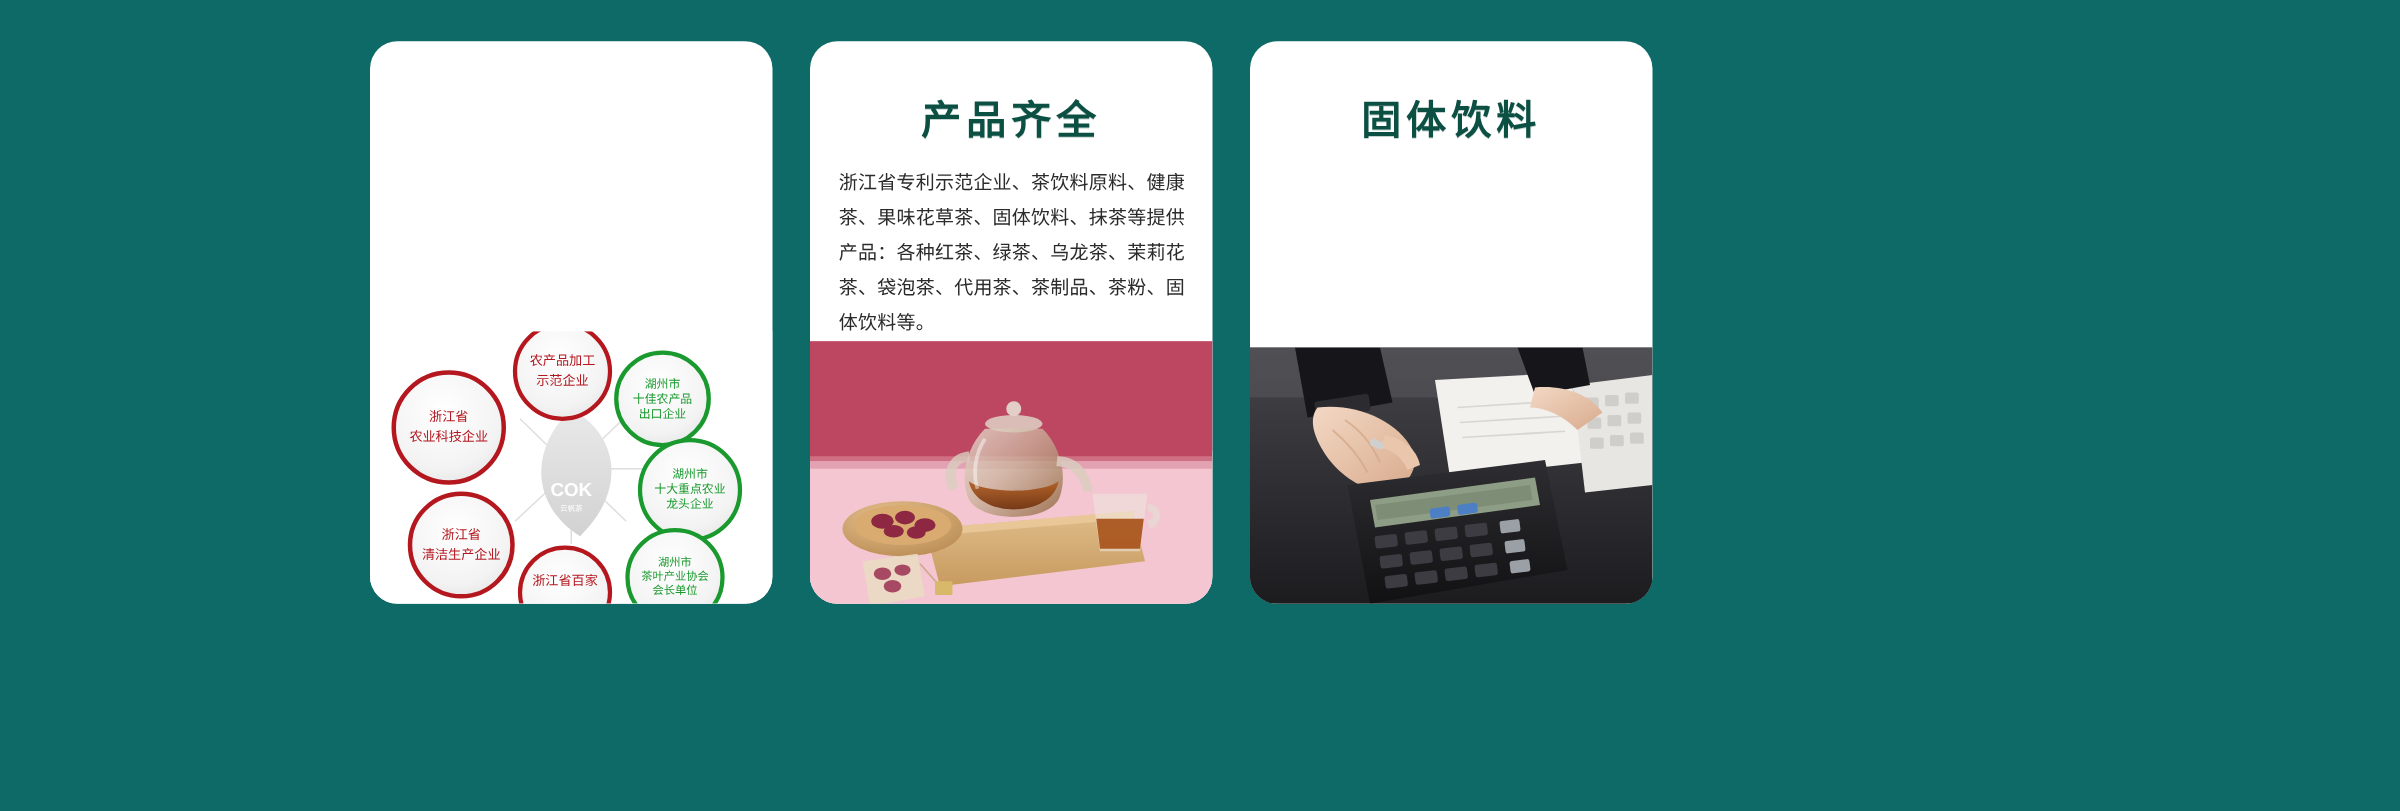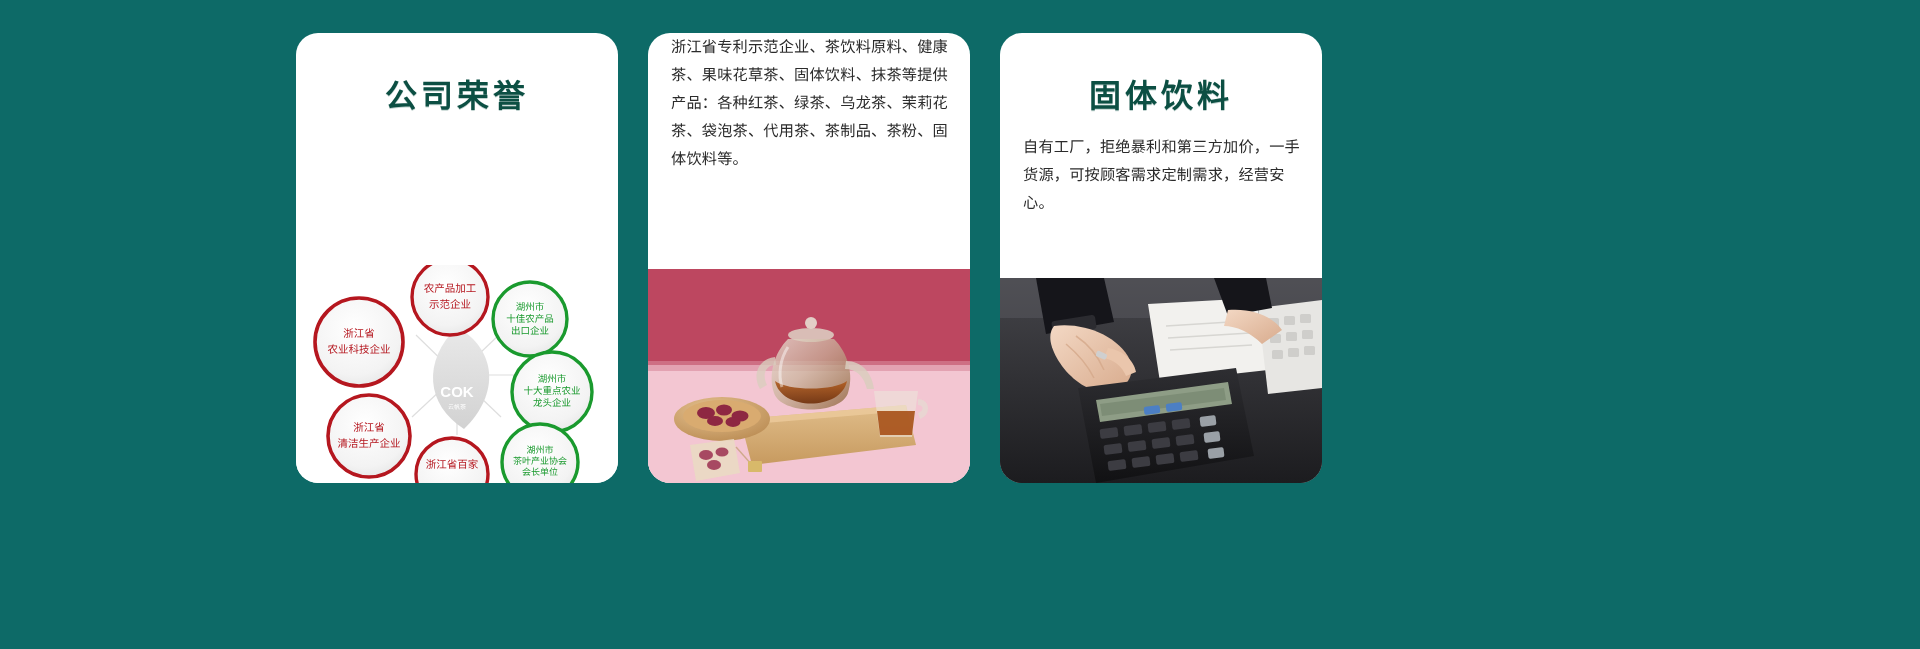--- a/index.html
+++ b/index.html
@@ -101,21 +101,20 @@
   }
 </style>
 </head>
 <body>
 
 <div class="stage">
 
   <div class="cards-row">
 
     <div class="card">
-      <div class="card-title">公司荣誉</div>
 
       <div class="card-media honor-wrap">
         <svg class="honor-svg" width="322" height="218" viewBox="0 0 322 218" xmlns="http://www.w3.org/2000/svg">
           <defs>
             <radialGradient id="bubbleFill" cx="45%" cy="35%" r="75%">
               <stop offset="0%" stop-color="#ffffff"></stop>
               <stop offset="70%" stop-color="#f3f3f3"></stop>
               <stop offset="100%" stop-color="#e2e2e2"></stop>
             </radialGradient>
             <linearGradient id="leafG" x1="0" y1="0" x2="0" y2="1">
@@ -181,20 +180,21 @@
 
           <g>
             <circle cx="156" cy="209" r="36" fill="url(#bubbleFill)" stroke="#b5171f" stroke-width="3.4"></circle>
             <text x="156" y="203" text-anchor="middle" font-size="10.5" fill="#b5171f" font-family="Liberation Sans, sans-serif">浙江省百家</text>
           </g>
         </svg>
       </div>
     </div>
 
     <div class="card">
+      <div class="card-title">产品齐全</div>
       <div class="card-body">浙江省专利示范企业、茶饮料原料、健康茶、果味花草茶、固体饮料、抹茶等提供产品：各种红茶、绿茶、乌龙茶、茉莉花茶、袋泡茶、代用茶、茶制品、茶粉、固体饮料等。</div>
 
       <div class="card-media teapot">
         <svg width="322" height="214" viewBox="0 0 322 214" xmlns="http://www.w3.org/2000/svg">
           <defs>
             <linearGradient id="potGlass" x1="0" y1="0" x2="1" y2="1">
               <stop offset="0%" stop-color="#e9dfd4" stop-opacity="0.85"></stop>
               <stop offset="45%" stop-color="#c9b29a" stop-opacity="0.8"></stop>
               <stop offset="100%" stop-color="#8d6239" stop-opacity="0.9"></stop>
             </linearGradient>
@@ -265,21 +265,20 @@
             </g>
             <line x1="88" y1="178" x2="104" y2="196" stroke="#cfa98b" stroke-width="1.4"></line>
             <rect x="100" y="192" width="14" height="11" fill="#d8b96a" rx="1"></rect>
           </g>
         </svg>
       </div>
     </div>
 
     <div class="card">
       <div class="card-title">固体饮料</div>
-      <div class="card-body">自有工厂，拒绝暴利和第三方加价，一手货源，可按顾客需求定制需求，经营安心。</div>
 
       <div class="card-media calcpic">
         <svg width="322" height="205" viewBox="0 0 322 205" xmlns="http://www.w3.org/2000/svg">
           <defs>
             <linearGradient id="deskG" x1="0" y1="0" x2="0" y2="1">
               <stop offset="0%" stop-color="#45454a"></stop>
               <stop offset="100%" stop-color="#1c1c1f"></stop>
             </linearGradient>
             <linearGradient id="skinG" x1="0" y1="0" x2="1" y2="1">
               <stop offset="0%" stop-color="#f3d8c4"></stop>

